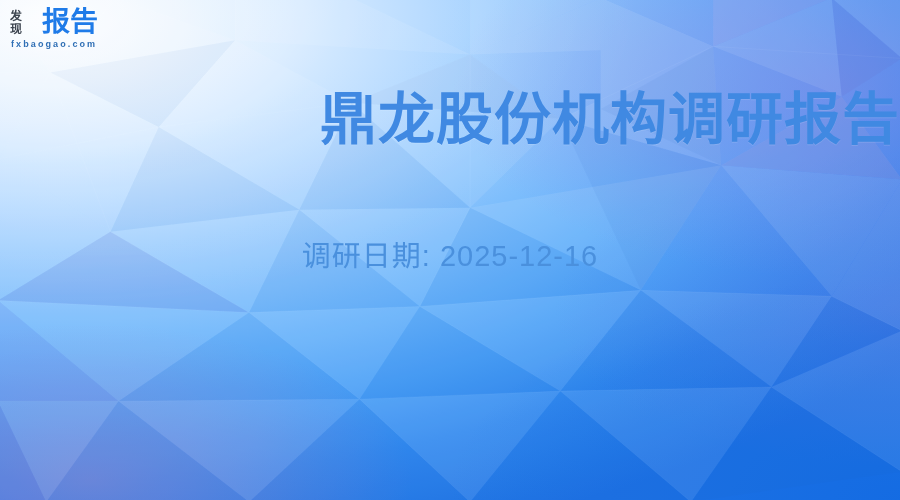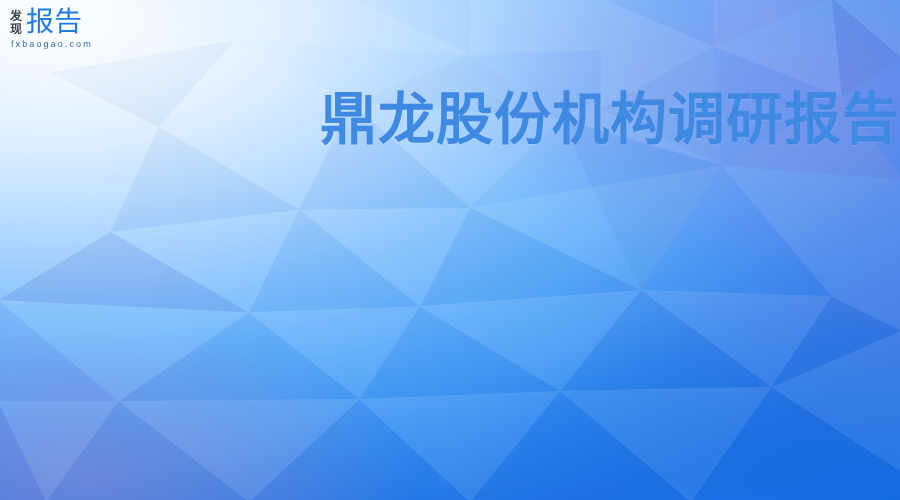--- a/index.html
+++ b/index.html
@@ -87,30 +87,31 @@
     justify-content: center;
     line-height: 1.02;
     font-size: 12px;
     font-weight: 700;
     color: #3d4550;
     letter-spacing: 0;
     padding-top: 1px;
   }
   .logo-word {
     font-size: 28px;
-    font-weight: 400;
+    font-weight: 700;
     color: #1f7be8;
     letter-spacing: 0px;
     line-height: 1;
+    margin-left: 16px;
   }
   .logo-domain {
     margin-top: 3px;
     margin-left: 1px;
     font-size: 9px;
-    font-weight: 400;
+    font-weight: 700;
     color: #2f6fb5;
     letter-spacing: 2.1px;
   }
 
   
   .title {
     position: absolute;
     left: 0;
     right: 0;
     top: 86px;
@@ -243,15 +244,16 @@
       <span class="logo-stack">
         <span>发</span>
         <span>现</span>
       </span>
       <span class="logo-word">报告</span>
     </div>
     <span class="logo-domain">fxbaogao.com</span>
   </div>
 
   <div class="title">鼎龙股份机构调研报告</div>
+  <div class="subtitle">调研日期: 2025-12-16</div>
 
 
 </div>
 
 </body></html>

